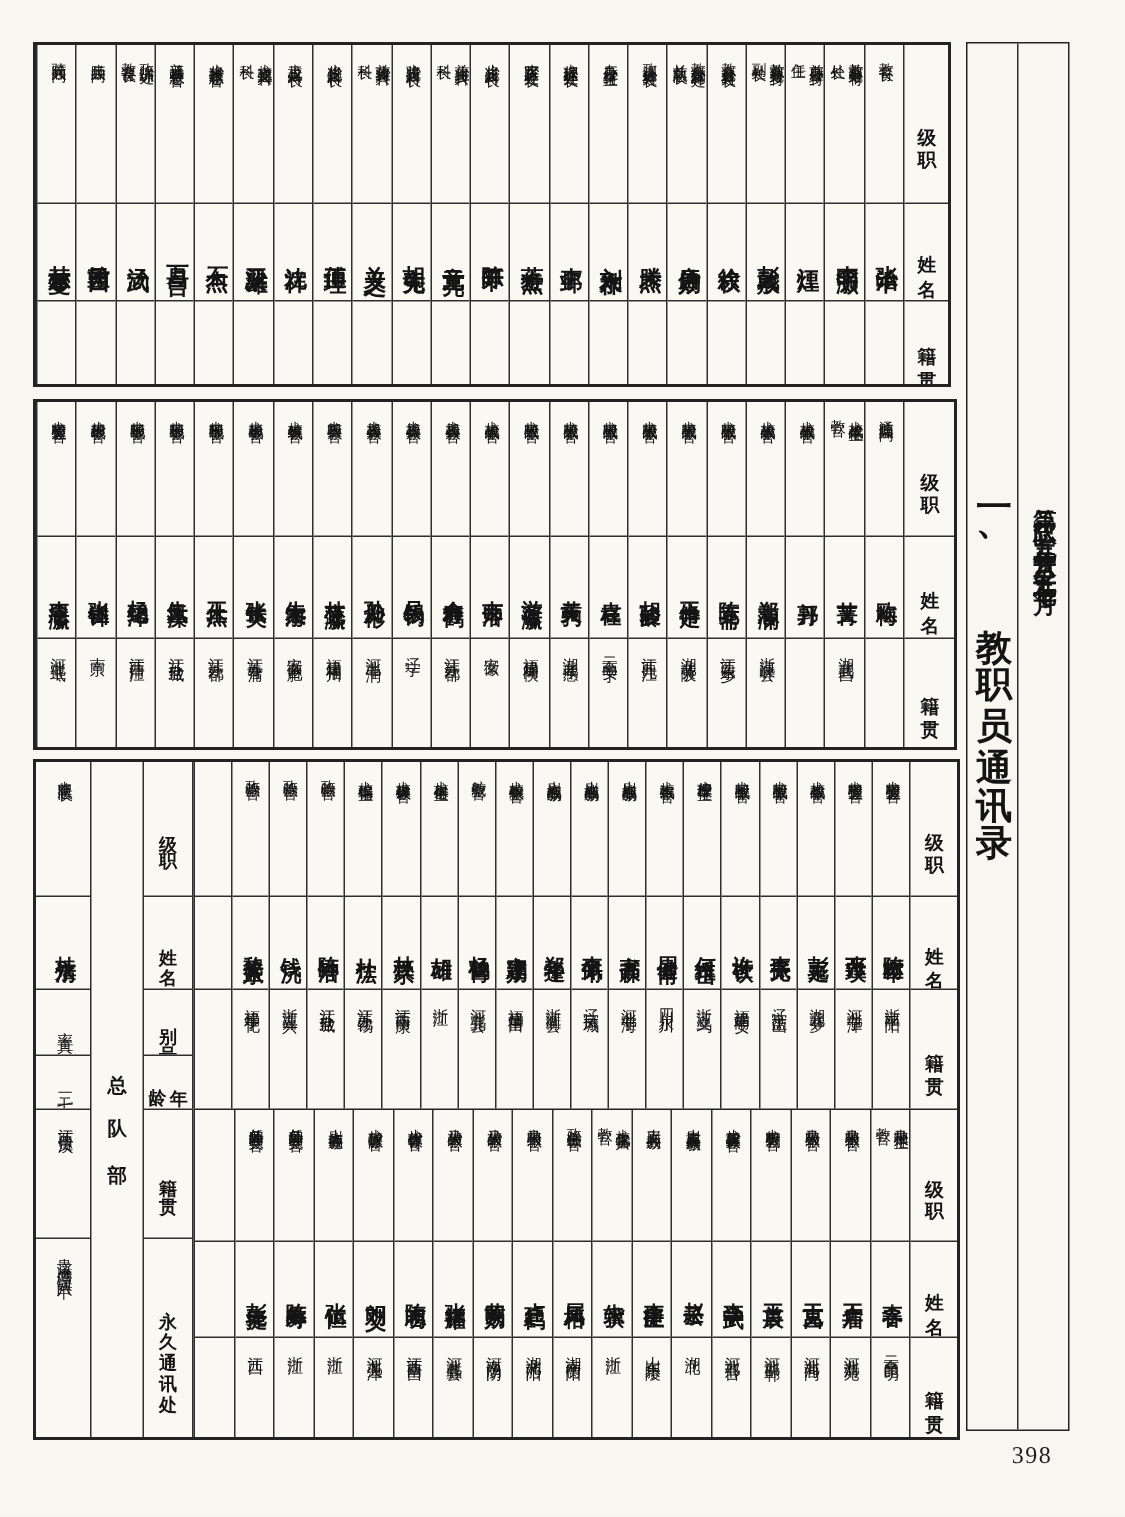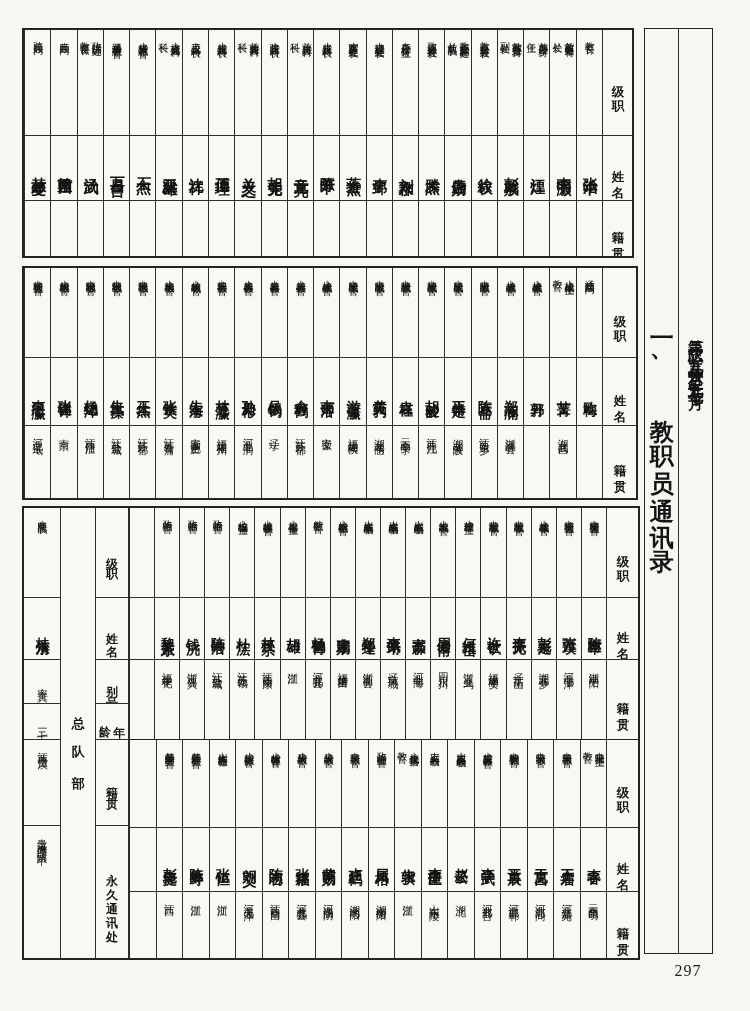--- a/index.html
+++ b/index.html
@@ -1123,14 +1123,14 @@
 
   <div class="margin">
     <div class="strip inner">
       <span class="vt section-title">一、教职员通讯录</span>
     </div>
     <div class="strip outer">
       <span class="vt chapter-title">第二总队（一九三三年八月至一九三七年一月）</span>
     </div>
   </div>
 
-  <div class="pagenum">297</div>
+  <div class="pagenum">398</div>
 </div>
 
 </body></html>

